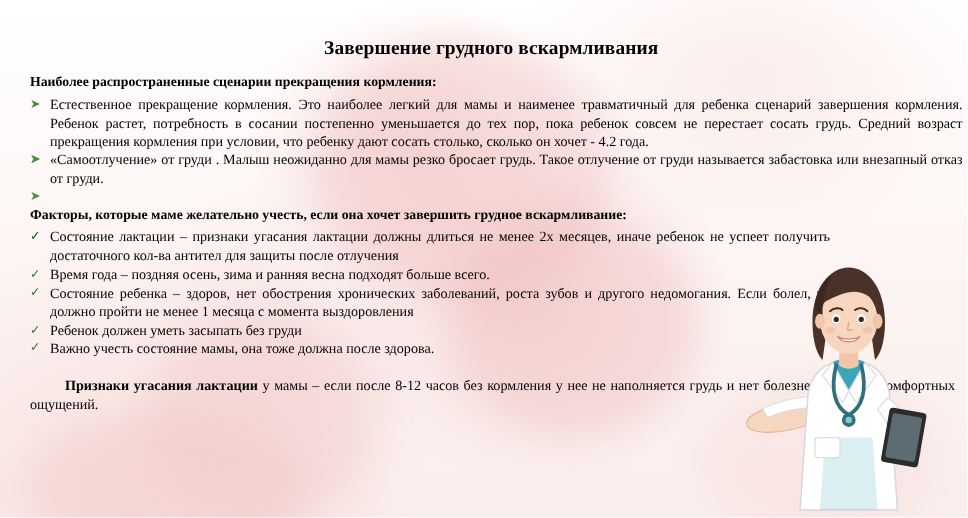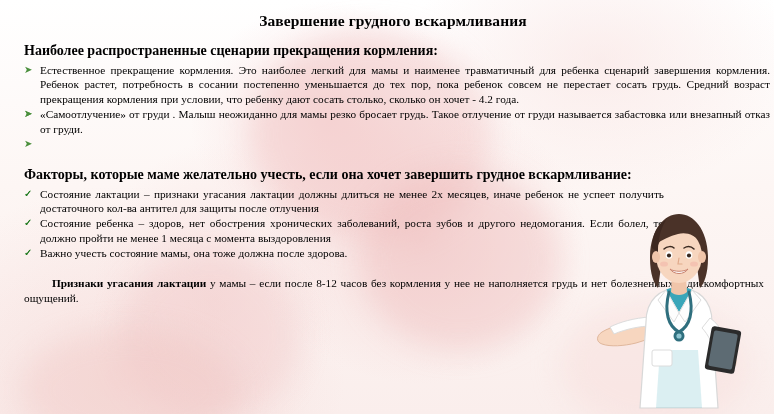--- a/index.html
+++ b/index.html
@@ -40,35 +40,35 @@
   .blob-d { left: 20px;  top: 330px; width: 220px; height: 120px; background: rgba(238,192,190,0.30); }
   .blob-e { left: 560px; top: 300px; width: 190px; height: 130px; background: rgba(245,214,212,0.35); }
 
   
   .page {
     position: relative;
     z-index: 2;
     width: 774px;
     height: 414px;
     box-sizing: border-box;
-    padding: 10px 12px 6px 24px;
+    padding: 28px 12px 6px 24px;
   }
 
   .doc-title {
     text-align: center;
     font-weight: bold;
     font-size: 15.5px;
     color: #000;
     margin: 2px 0 12px 0;
     letter-spacing: .1px;
   }
 
   .section-head {
     font-weight: bold;
-    font-size: 14px;
+    font-size: 11px;
     color: #000;
     margin: 0 0 3px 0;
     line-height: 1.25;
   }
 
   ul.bullets {
     list-style: none;
     margin: 0 0 6px 0;
     padding: 0;
   }
@@ -85,21 +85,21 @@
     position: absolute;
     left: 0;
     top: 0;
     font-size: 10px;
     line-height: 1.42;
   }
   .mk-arrow { color: #4a8f3c; }
   .mk-check { color: #1f7a1f; font-size: 11px; }
 
   .block-top   { width: 746px; }
-  .block-mid   { width: 640px; margin-top: 14px; }
+  .block-mid   { width: 640px; }
 
   .gap { height: 9px; }
 
   .tail {
     font-size: 11.3px;
     line-height: 1.32;
     color: #000;
     text-align: justify;
     width: 740px;
   }
@@ -156,27 +156,29 @@
     <ul class="bullets">
       <li>
         <span class="mk mk-check">✓</span>
       </li>
       <li>
         <span class="mk mk-check">✓</span>
         <span>Состояние лактации – признаки угасания лактации должны длиться не менее 2х месяцев, иначе ребенок не успеет получить достаточного кол-ва антител для защиты после отлучения</span>
       </li>
       <li>
         <span class="mk mk-check">✓</span>
+        <span>Время года – поздняя осень, зима и ранняя весна подходят больше всего.</span>
       </li>
       <li>
         <span class="mk mk-check">✓</span>
         <span>Состояние ребенка – здоров, нет обострения хронических заболеваний, роста зубов и другого недомогания. Если болел, то должно пройти не менее 1 месяца с момента выздоровления</span>
       </li>
       <li>
         <span class="mk mk-check">✓</span>
+        <span>Ребенок должен уметь засыпать без груди</span>
       </li>
       <li>
         <span class="mk mk-check">✓</span>
         <span>Важно учесть состояние мамы, она тоже должна после здорова.</span>
       </li>
     </ul>
   </div>
 
   <div class="gap"></div>
 

